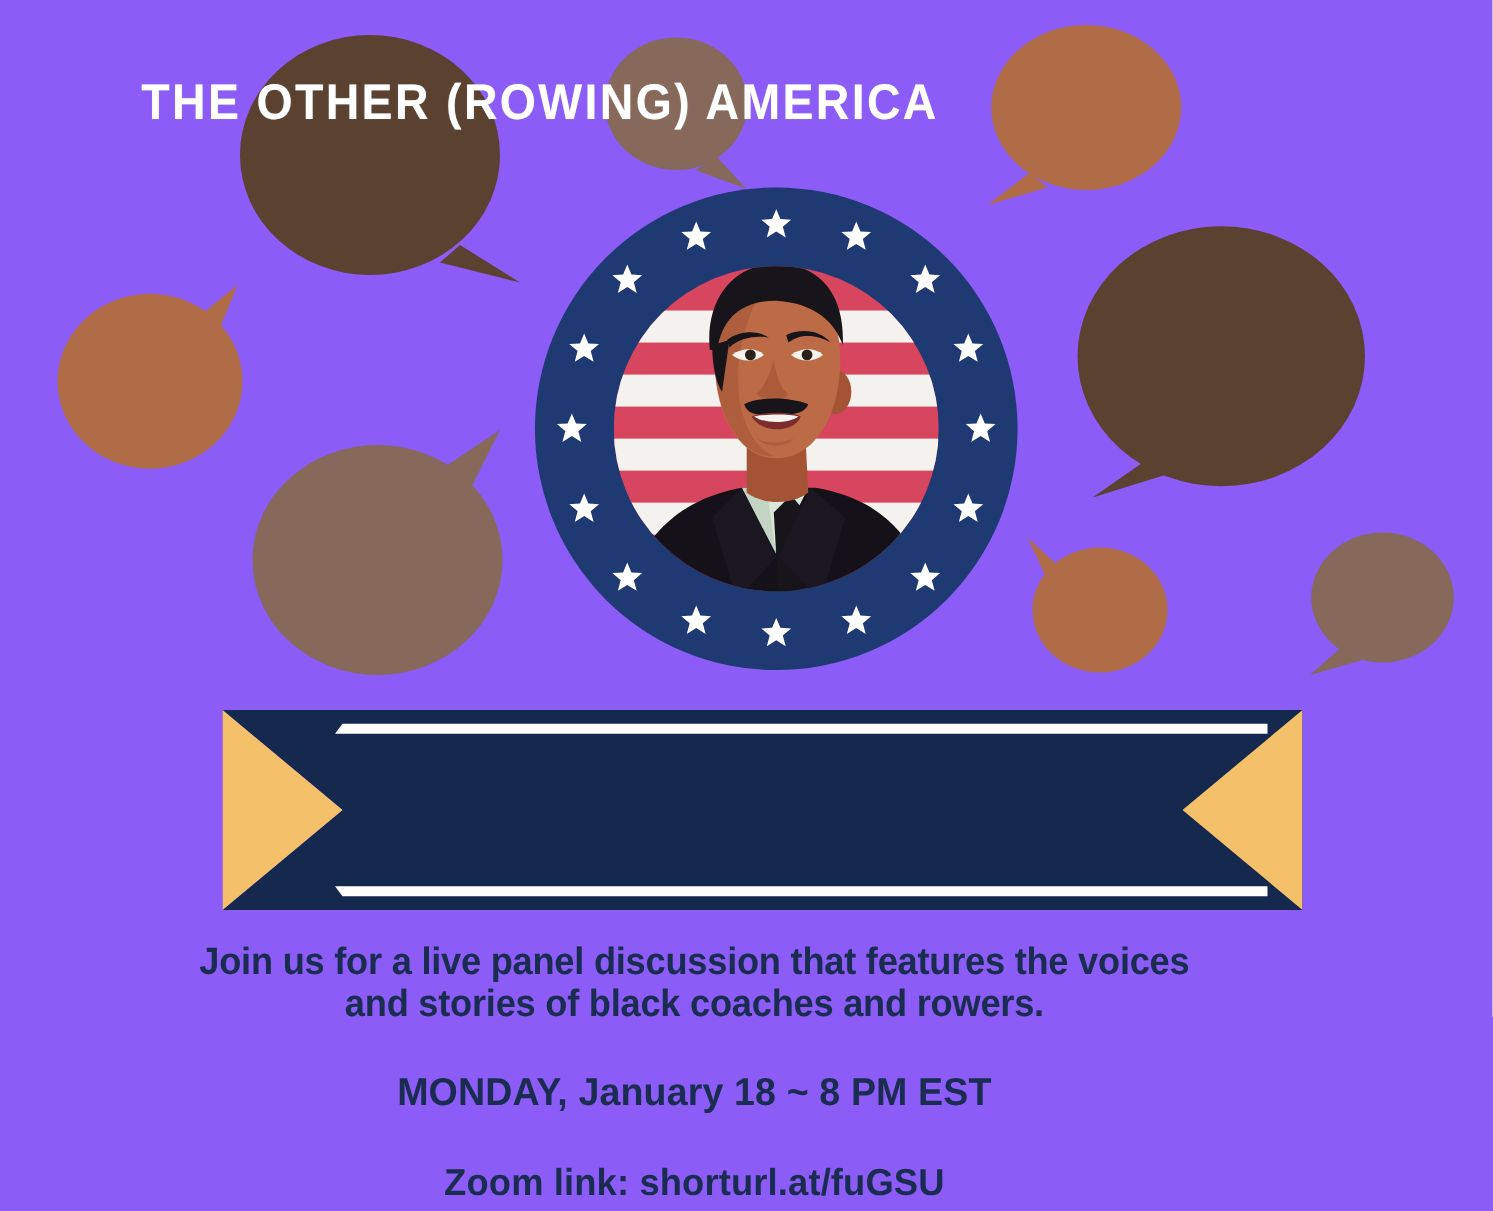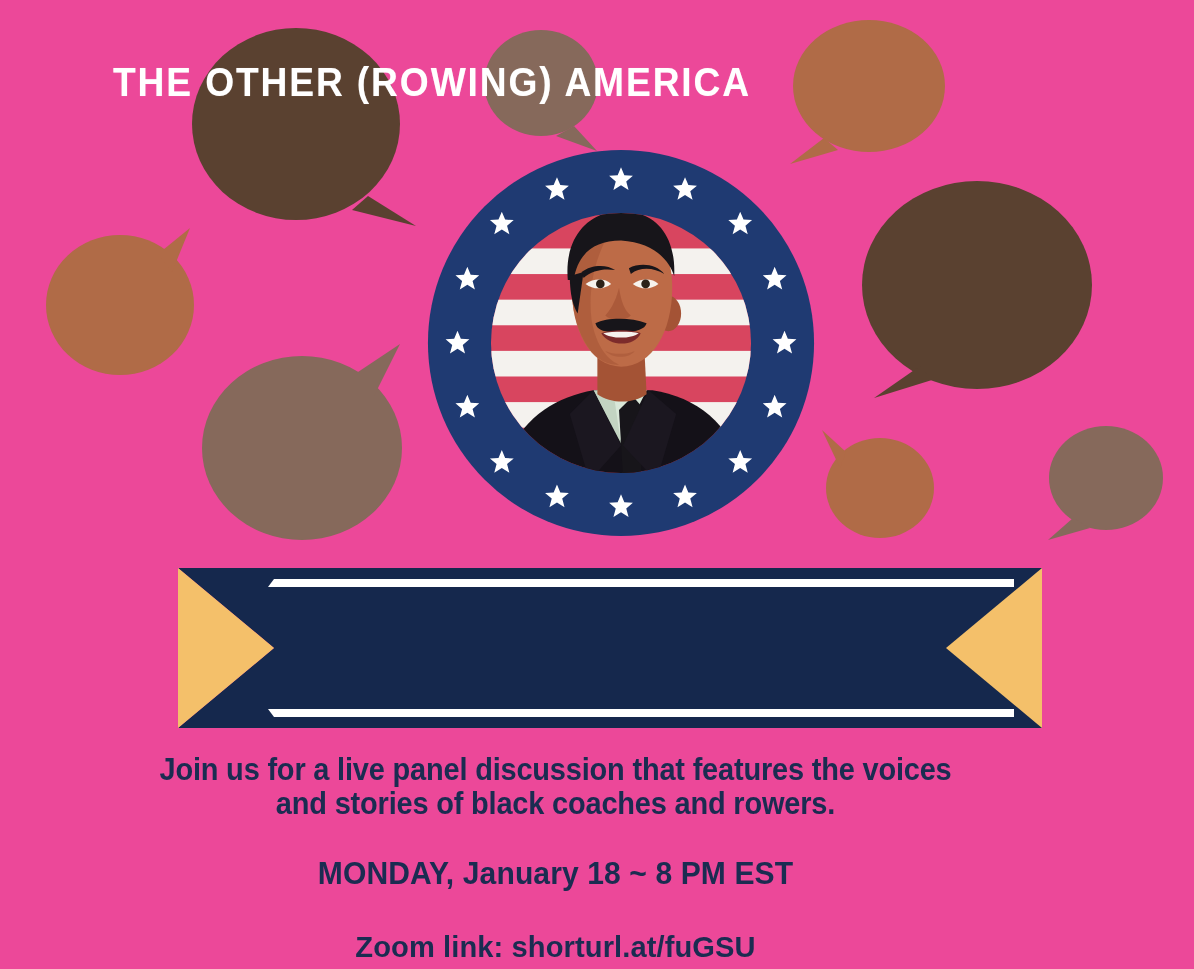--- a/index.html
+++ b/index.html
@@ -6,21 +6,21 @@
   html, body {
     margin: 0;
     padding: 0;
     background: #ffffff;
   }
   #flyer {
     position: relative;
     width: 1194px;
     height: 969px;
     overflow: hidden;
-    background: #ec4899;
+    background: #8b5cf6;
     font-family: "Liberation Sans", sans-serif;
   }
 
   
   #bubbles {
     position: absolute;
     inset: 0;
     width: 1194px;
     height: 969px;
   }

